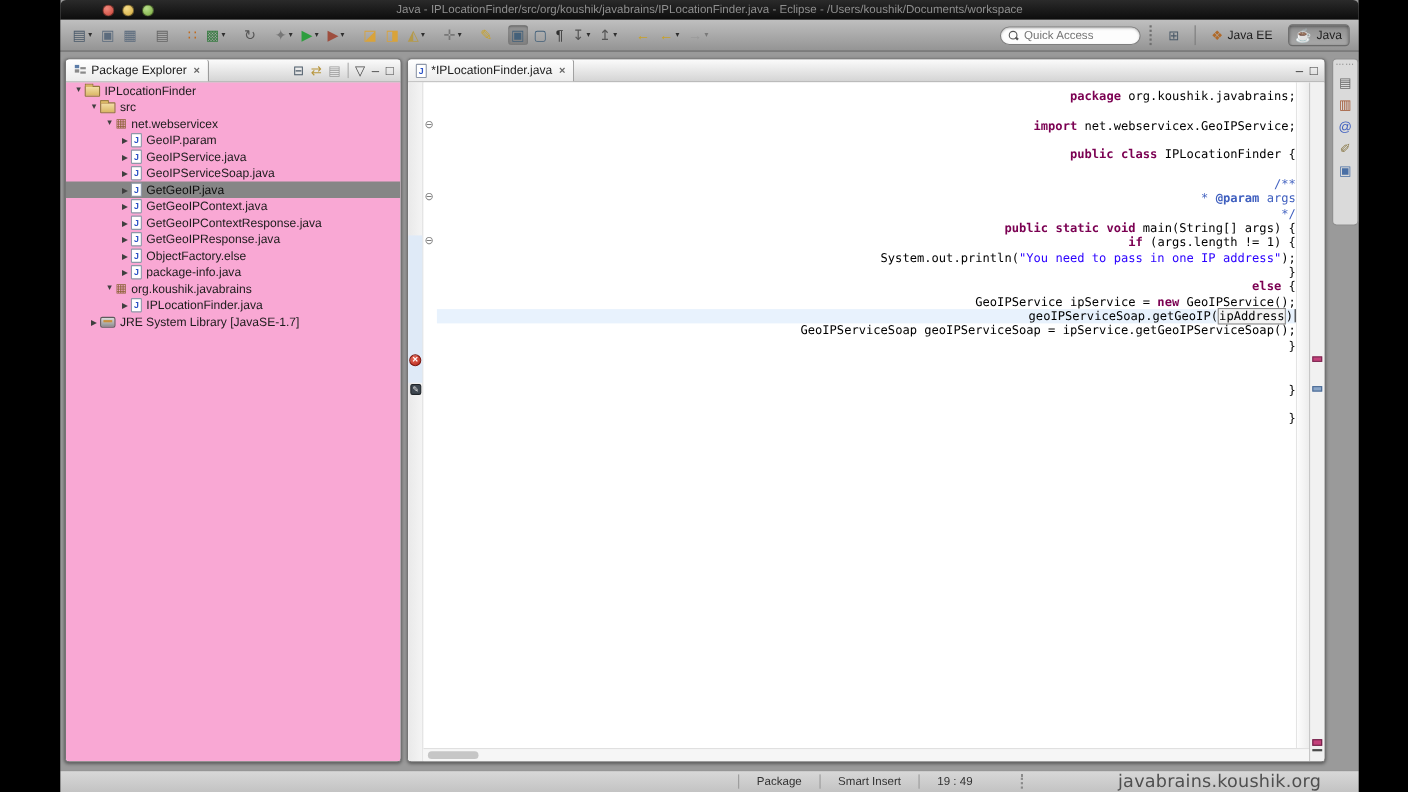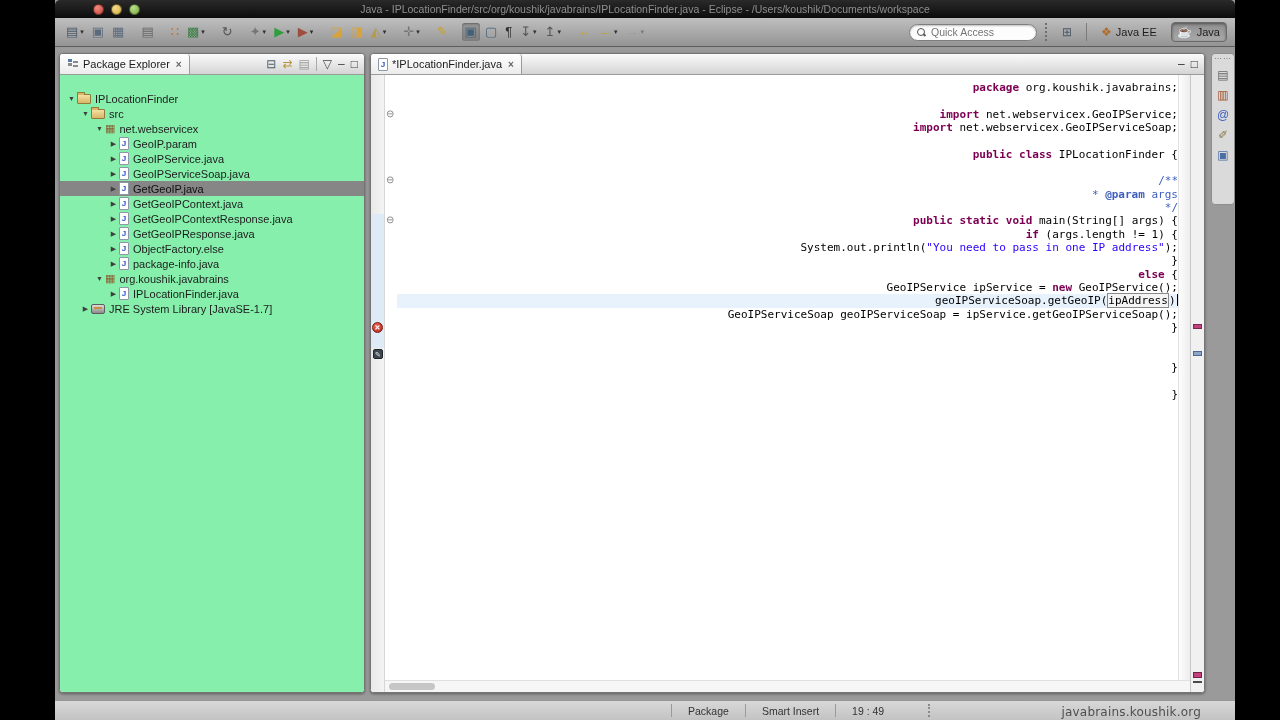--- a/index.html
+++ b/index.html
@@ -52,22 +52,22 @@
   .tabbar{position:absolute;left:0;top:0;right:0;height:21px;background:linear-gradient(#fbfbfb,#d4d4d4);
     border-bottom:1px solid #9b9b9b;display:flex;align-items:stretch;}
   .tab{display:flex;align-items:center;gap:4px;padding:0 7px;background:linear-gradient(#ffffff,#ececec);
     border-right:1px solid #9b9b9b;border-radius:3px 3px 0 0;font-size:11px;color:#1b1b1b;}
   .tab .close{color:#666;font-size:10px;font-weight:bold;margin-left:2px;}
   .viewbar{margin-left:auto;display:flex;align-items:center;gap:6px;padding-right:6px;font-size:11px;color:#444;}
   .viewbar .vsep{width:1px;height:14px;background:#aaa;}
   .vicon{font-size:12px;color:#4b5a68;}
 
   
-  .tree{position:absolute;left:0;top:21px;right:0;bottom:0;padding-top:16px;font-size:11px;color:#1c1c1c;
-    background:#86efac;overflow:hidden;}
+  .tree{position:absolute;left:0;top:21px;right:0;bottom:0;padding-top:0;font-size:11px;color:#1c1c1c;
+    background:#f9a8d4;overflow:hidden;}
   .trow{height:15px;display:flex;align-items:center;white-space:nowrap;}
   .trow.sel{background:#868686;color:#0e0e0e;}
   .arr{width:11px;font-size:7px;color:#3f3f3f;text-align:center;flex:0 0 auto;}
   .ticon{flex:0 0 auto;margin-right:4px;display:inline-flex;align-items:center;justify-content:center;}
   .ti-folder{width:14px;height:10px;background:linear-gradient(#f3dfa6,#d9b765);border:1px solid #93793c;
     border-radius:1px;position:relative;margin-top:1px;}
   .ti-folder::before{content:'';position:absolute;top:-3px;left:-1px;width:6px;height:2px;background:#d9b765;
     border:1px solid #93793c;border-bottom:none;border-radius:1px 1px 0 0;}
   .ti-pkg{font-size:11px;color:#8a6134;line-height:11px;}
   .ti-jfile{width:10px;height:13px;background:#fff;border:1px solid #8e97a8;border-radius:1px;
@@ -114,21 +114,21 @@
     padding-top:2px;gap:7px;}
   .trim-handle{font-size:8px;color:#777;letter-spacing:1px;line-height:6px;}
   .trimicon{font-size:12px;line-height:13px;}
 
   
   .statusbar{position:absolute;left:0;right:0;bottom:0;height:20px;background:linear-gradient(#d8d8d8,#c3c3c3);
     border-top:1px solid #969696;display:flex;align-items:center;font-size:10.5px;color:#333;}
   .ssep{width:1px;height:13px;background:#9a9a9a;}
   .sitem{padding:0 16px;white-space:nowrap;}
   .sdots{width:4px;height:13px;border-left:2px dotted #8a8a8a;margin-left:28px;}
-  .watermark{position:absolute;right:34px;bottom:1px;font-size:12px;color:#4f4f4f;
+  .watermark{position:absolute;right:34px;bottom:1px;font-size:16px;color:#4f4f4f;
     font-family:"DejaVu Sans",sans-serif;letter-spacing:.2px;}
 </style>
 </head>
 <body>
 
 <div class="window">
 
   <div class="titlebar">
     <div class="lights">
       <span class="light l-red"></span>
@@ -395,21 +395,20 @@
           </div>
         <div class="foldcol" id="foldcol">
             <span class="fold" style="top: 33.68px;">⊖</span>
             <span class="fold" style="top: 100.38px;">⊖</span>
             <span class="fold" style="top: 140.4px;">⊖</span>
           </div>
         <div class="code" id="code">
             <div class="cline"><span class="tok-k">package</span><span class="tok-d"> org.koushik.javabrains;</span></div>
             <div class="cline"></div>
             <div class="cline"><span class="tok-k">import</span><span class="tok-d"> net.webservicex.GeoIPService;</span></div>
-            <div class="cline"><span class="tok-k">import</span><span class="tok-d"> net.webservicex.GeoIPServiceSoap;</span></div>
             <div class="cline"></div>
             <div class="cline"><span class="tok-k">public class</span><span class="tok-d"> IPLocationFinder {</span></div>
             <div class="cline"></div>
             <div class="cline"><span class="tok-j">    /**</span></div>
             <div class="cline"><span class="tok-j">     * </span><span class="tok-jt">@param</span><span class="tok-j"> args</span></div>
             <div class="cline"><span class="tok-j">     */</span></div>
             <div class="cline"><span class="tok-k">    public static void</span><span class="tok-d"> main(String[] args) {</span></div>
             <div class="cline"><span class="tok-d">        </span><span class="tok-k">if</span><span class="tok-d"> (args.length != 1) {</span></div>
             <div class="cline"><span class="tok-d">            System.out.println(</span><span class="tok-s">"You need to pass in one IP address"</span><span class="tok-d">);</span></div>
             <div class="cline"><span class="tok-d">        }</span></div>

